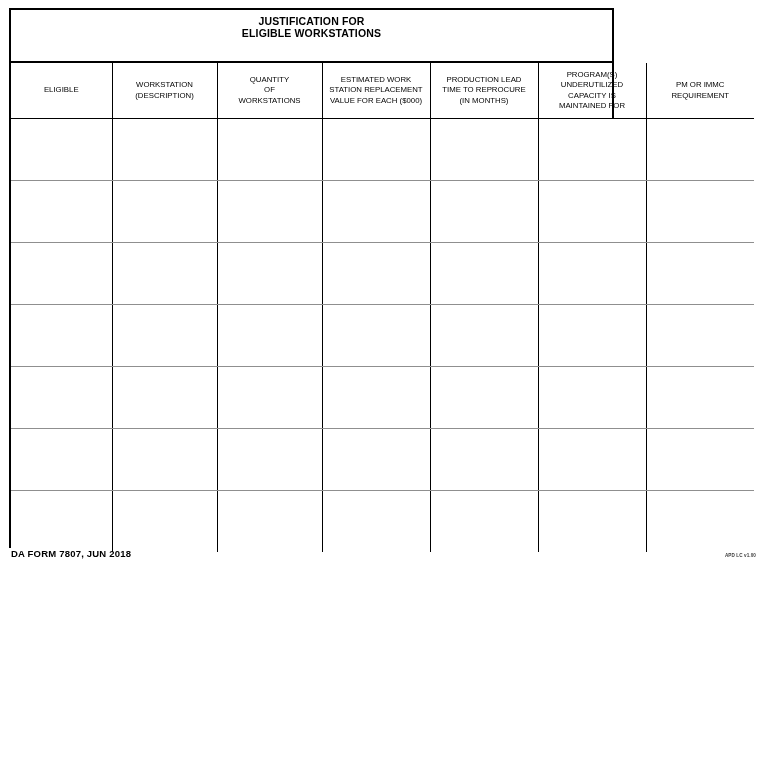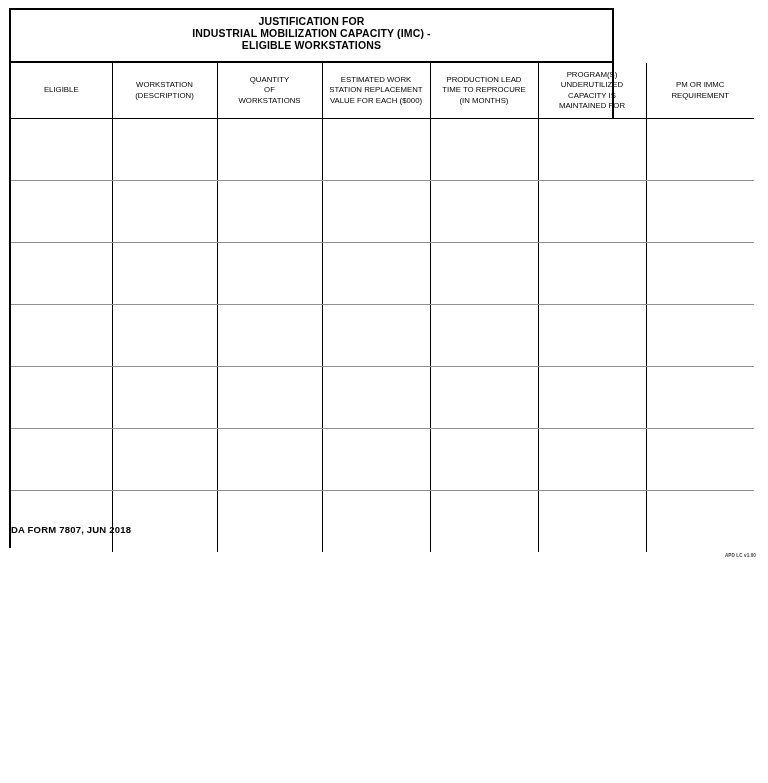--- a/index.html
+++ b/index.html
@@ -94,21 +94,21 @@
   }
   .grid td:last-child { border-right: none; }
   .grid tr:last-child td { border-bottom: none; }
 
   .hdr-line { display: block; }
 
   
   .footer-left {
     position: absolute;
     left: 11px;
-    top: 524px;
+    top: 548px;
     font-size: 9.5px;
     font-weight: bold;
     letter-spacing: 0.2px;
     white-space: nowrap;
   }
   .footer-right {
     position: absolute;
     right: 12px;
     top: 553px;
     font-size: 4.6px;
@@ -120,21 +120,20 @@
 </style>
 </head>
 <body>
 
 <div class="page">
 
   <div class="form-frame">
 
     <div class="title-block">
       <div class="title-line">JUSTIFICATION FOR</div>
-      <div class="title-line">INDUSTRIAL MOBILIZATION CAPACITY (IMC) -</div>
       <div class="title-line">ELIGIBLE WORKSTATIONS</div>
     </div>
 
     <table class="grid">
       <colgroup>
         <col class="c0">
           <col class="c1">
           <col class="c2">
           <col class="c3">
         <col class="c4">

